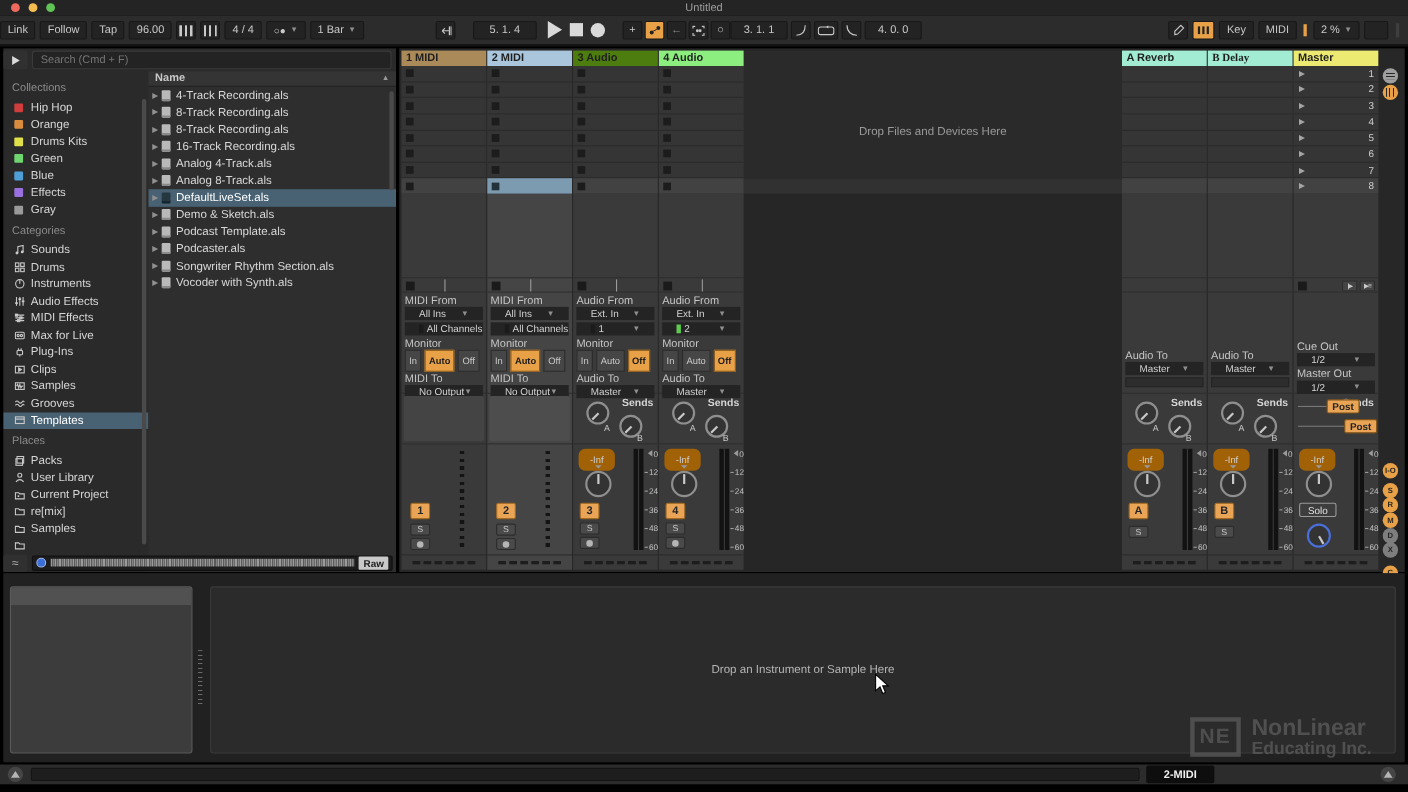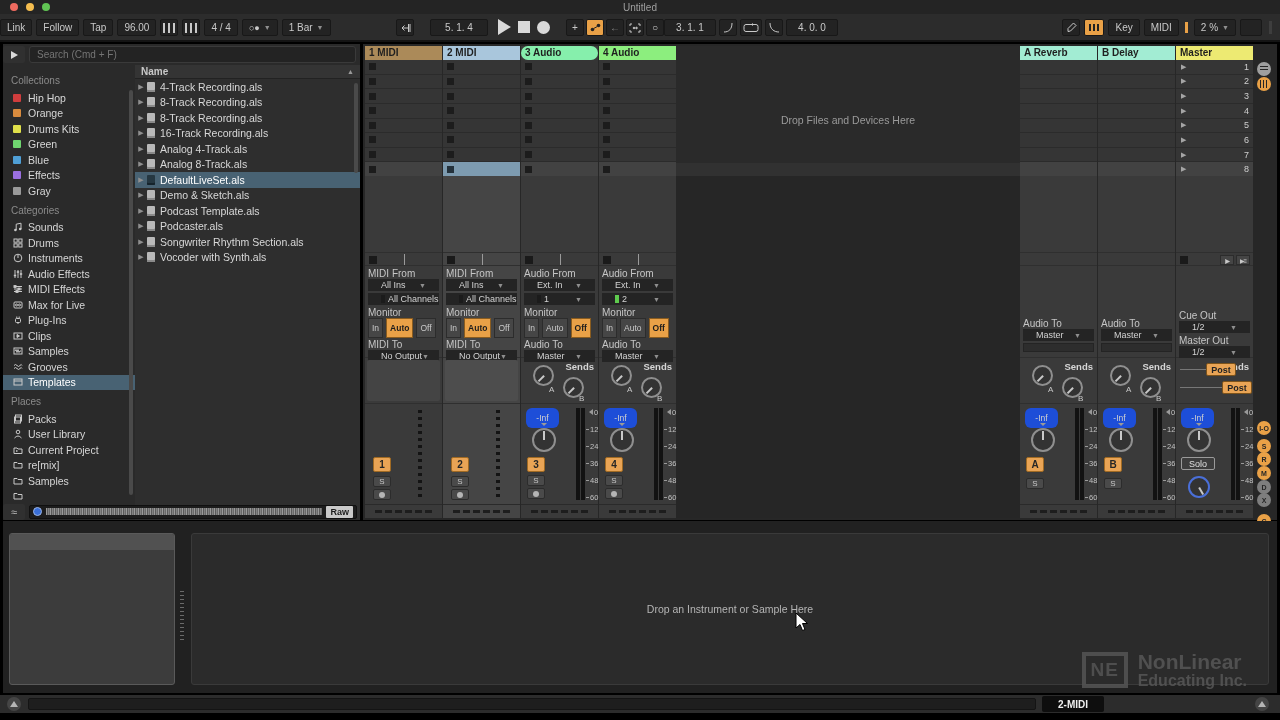--- a/index.html
+++ b/index.html
@@ -109,21 +109,21 @@
     background:#c9c9c9;transform-origin:bottom center;transform:rotate(var(--a,0deg))}
   .knob.pan::before{content:'';position:absolute;top:-7px;left:50%;margin-left:-3px;
     border:3px solid transparent;border-top-color:#9a9a9a}
   .kl{position:absolute;font-size:8px;color:#c9c9c9}
   .sendsblank{position:absolute;inset:2px;background:#444;border-radius:2px}
   .t-col.sel .sendsblank{background:#4d4d4d}
   .postline{position:absolute;height:1px;background:#777}
   .post{position:absolute;width:30px;height:13px;background:#e9a455;border:1px solid #7c531b;border-radius:2px;
     color:#232323;font-weight:bold;font-size:9px;display:flex;align-items:center;justify-content:center}
   .t-mixer{height:100px;position:relative}
-  .vol{position:absolute;left:5px;top:4px;width:33px;height:20px;background:#1d4ed8;border-radius:6px;
+  .vol{position:absolute;left:5px;top:4px;width:33px;height:20px;background:#a16207;border-radius:6px;
     color:#d0d0d0;font-size:8.5px;display:flex;align-items:center;justify-content:center}
   .mbars{position:absolute;left:55px;top:4px;height:92px;display:flex;gap:1px}
   .mbars i{width:4px;background:#121212;height:100%}
   .dotsmeter{position:absolute;left:53px;top:6px;width:4px;height:88px;
     background:repeating-linear-gradient(180deg,#141414 0 3px,transparent 3px 7px)}
   .scale{position:absolute;left:65px;top:4px;height:93px;width:12px;display:flex;flex-direction:column;
     justify-content:space-between}
   .sr{display:flex;align-items:center;height:8px}
   .sr i{width:3px;height:1px;background:#9a9a9a;margin-right:1px;flex:none}
   .sr.first i{width:0;height:0;border:3px solid transparent;border-right:4px solid #9a9a9a;background:none}
@@ -751,21 +751,21 @@
         <div class="t-xfade">
           <i></i>
           <i></i>
           <i></i>
           <i></i>
           <i></i>
           <i></i>
         </div>
       </div>
       <div class="t-col" style="left: 158px;">
-        <div class="t-header" style="background: #86efac; border-radius: 7px;">3 Audio</div>
+        <div class="t-header" style="background: #4d7c0f;">3 Audio</div>
         <div class="t-slots">
           <div class="slot">
             <span class="stopbtn"></span>
           </div>
           <div class="slot">
             <span class="stopbtn"></span>
           </div>
           <div class="slot">
             <span class="stopbtn"></span>
           </div>
@@ -1048,21 +1048,21 @@
         <div class="t-xfade">
           <i></i>
           <i></i>
           <i></i>
           <i></i>
           <i></i>
           <i></i>
         </div>
       </div>
       <div class="t-col" style="left: 735px;">
-        <div class="t-header" style="background: rgb(162, 236, 211);">B Delay</div>
+        <div class="t-header" style="background: rgb(162, 236, 211); font-family: Liberation Serif, serif;">B Delay</div>
         <div class="t-slots">
           <div class="slot"></div>
           <div class="slot"></div>
           <div class="slot"></div>
           <div class="slot"></div>
           <div class="slot"></div>
           <div class="slot"></div>
           <div class="slot"></div>
           <div class="slot scene8"></div>
         </div>

